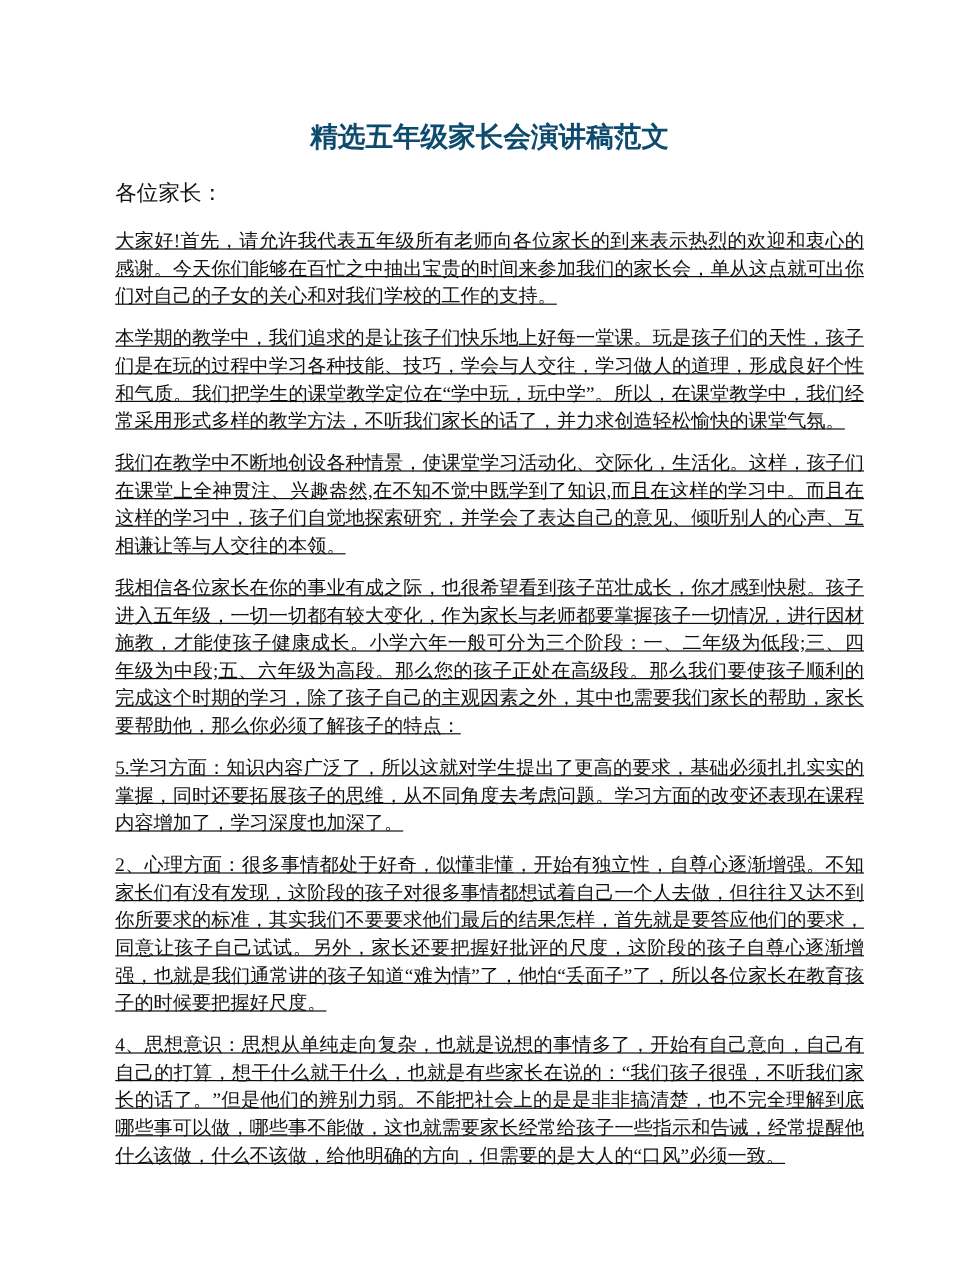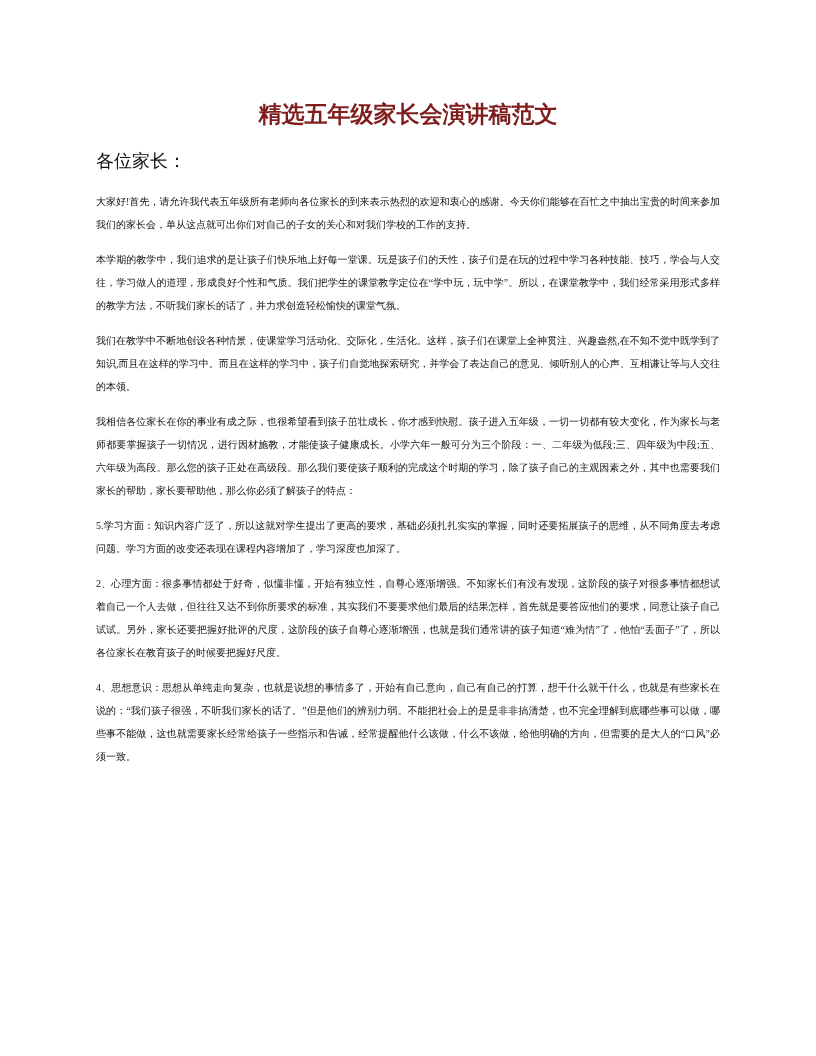--- a/index.html
+++ b/index.html
@@ -22,34 +22,35 @@
     top: 99px;
     left: 96px;
     width: 624px;
   }
   .doc-title {
     margin: 0 0 20px 0;
     font-size: 23px;
     line-height: 31px;
     font-weight: bold;
     text-align: center;
-    color: #7f1d1d;
+    color: #0c4a6e;
   }
   .salutation {
     margin: 0 0 17px 0;
     font-size: 18px;
     line-height: 23px;
     text-align: left;
   }
   .para {
     margin: 0 0 12px 0;
-    font-size: 10px;
+    font-size: 16px;
     line-height: 23px;
     text-align: justify;
     word-break: break-all;
+    text-decoration: underline;
   }
 </style>
 </head>
 <body>
 
 <div class="page">
   <div class="content">
     <h1 class="doc-title">精选五年级家长会演讲稿范文</h1>
 
     <p class="salutation">各位家长：</p>

